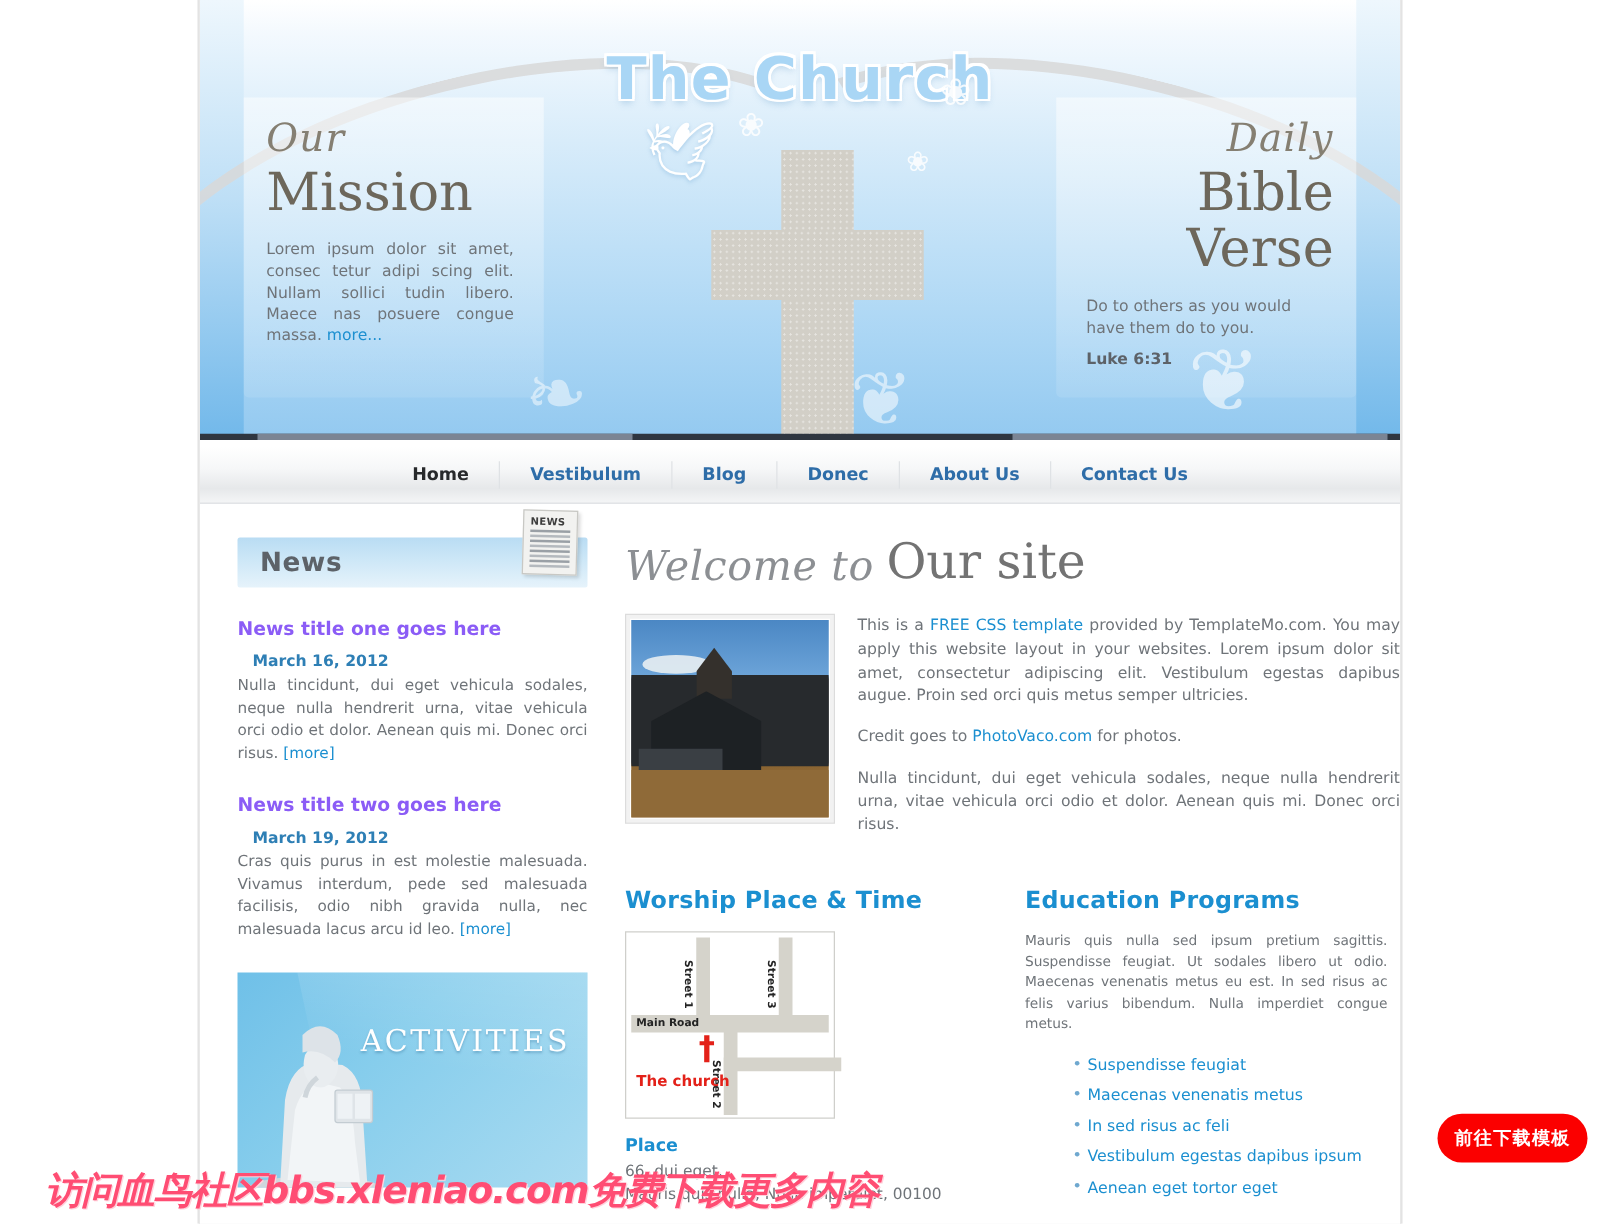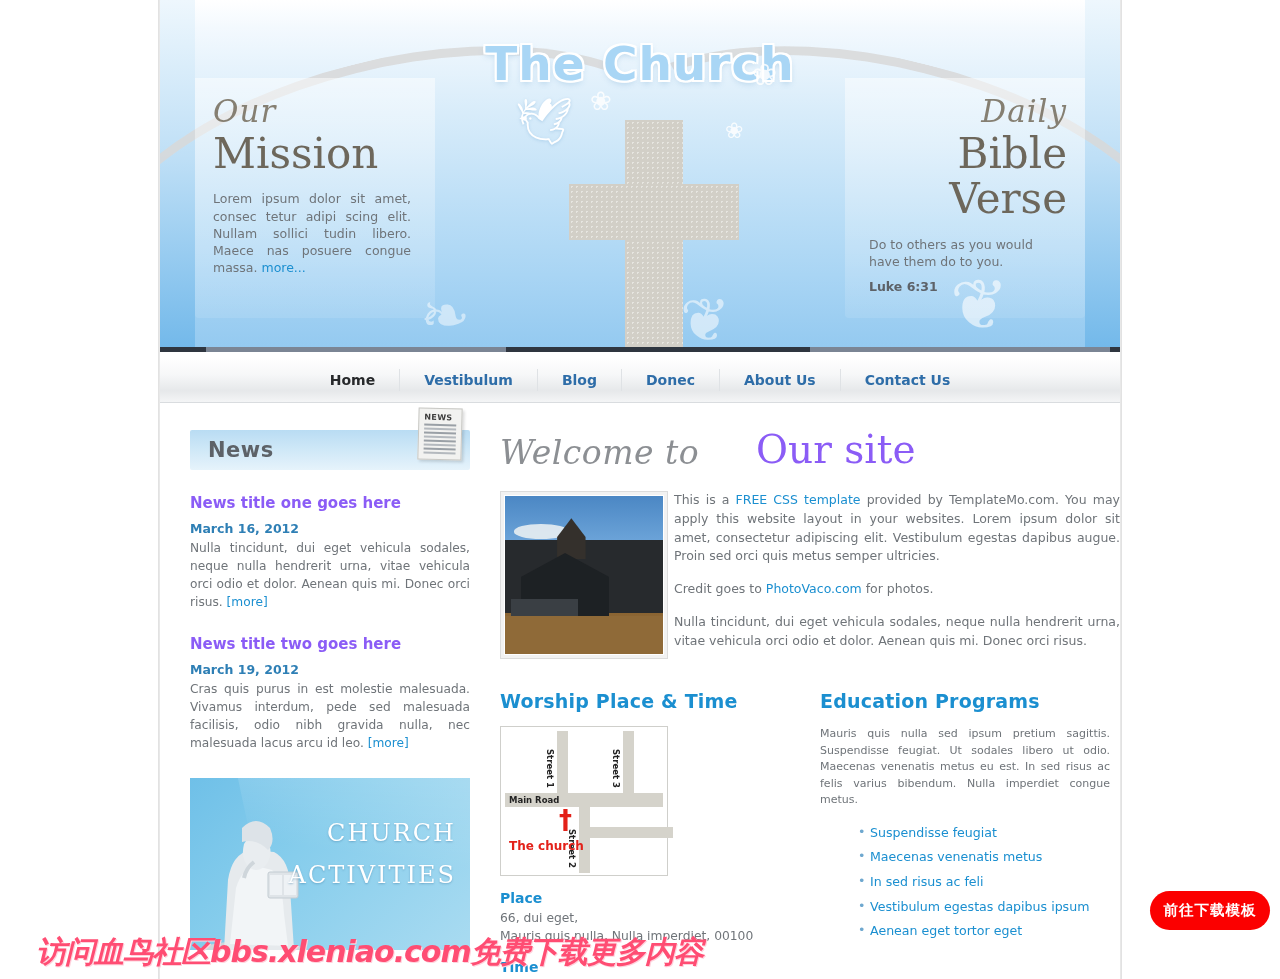--- a/index.html
+++ b/index.html
@@ -134,21 +134,21 @@
     background:#f2f2f0; border:1px solid #c8c8c4;
     box-shadow:2px 2px 3px rgba(0,0,0,.14);
     transform:rotate(1.5deg); padding:4px 5px; overflow:hidden;
   }
   .news-icon .t { font-size:8px; font-weight:bold; color:#3d3d3d; letter-spacing:.3px; }
   .news-icon .l { height:2px; background:#9aa0a6; margin-top:2px; }
   .news-icon .l:nth-child(odd) { background:#b4b9be; }
 
   .news-item { margin-top:24px; }
   .news-item h3 { margin:0; font-size:15px; font-weight:bold; color:#8b5cf6; }
-  .news-date { margin:9px 0 2px; font-size:12.5px; font-weight:bold; color:#2e7fb5; }
+  .news-date { margin:9px 12px 2px; font-size:12.5px; font-weight:bold; color:#2e7fb5; }
   .news-item p { margin:3px 0 0; font-size:12.2px; line-height:1.48; color:#6f7479; text-align:justify; }
   .news-item p a, .inline-link { color:#1b8fd0; text-decoration:none; }
 
   .activities {
     position:relative; margin-top:26px; width:280px; height:172px; overflow:hidden;
     background:linear-gradient(135deg,#6fc0e8 0%,#86cdec 40%,#a9dbf1 100%);
   }
   .activities .statue {
     position:absolute; left:4px; bottom:-6px; width:120px; height:172px;
   }
@@ -164,24 +164,24 @@
     text-shadow:0 1px 2px rgba(60,120,160,.45);
   }
 
   .welcome { display:flex; align-items:flex-end; gap:10px; }
   .welcome .w1 {
     font-family:"DejaVu Serif","Liberation Serif",serif; font-style:italic;
     font-size:33px; color:#8c8f93; letter-spacing:.5px; line-height:1;
   }
   .welcome .w2 {
     font-family:"DejaVu Serif","Liberation Serif",serif;
-    font-size:39px; color:#8b5cf6; line-height:1;margin-left:47px;
-  }
-
-  .intro { display:flex; gap:6px; margin-top:22px; }
+    font-size:39px; color:#737373; line-height:1;
+  }
+
+  .intro { display:flex; gap:18px; margin-top:22px; }
   .photo {
     width:168px; height:168px; flex:none; padding:4px; background:#fff;
     border:1px solid #dcdcdc; box-shadow:0 0 0 3px #f2f2f2 inset;
   }
   .photo .img {
     width:100%; height:100%; position:relative; overflow:hidden;
     background:linear-gradient(180deg,#4b87c4 0%,#6ba3d8 28%,#2b2f33 30%,#232629 72%,#8a6432 74%,#9c7440 100%);
   }
   .photo .hill { position:absolute; left:0; bottom:26%; width:100%; height:46%; background:#272a2d; }
   .photo .cloud { position:absolute; left:6%; top:18%; width:34%; height:9%; background:#e8eef2; border-radius:50%; opacity:.9; }
@@ -335,21 +335,20 @@
             <path d="M30 166 L34 96 Q38 70 56 66 L80 68 Q96 76 96 104 L100 166 Z" fill="#e6eaed"></path>
             <path d="M36 160 L42 104 Q48 84 62 82 L78 86 Q88 96 90 130 L94 162 Z" fill="#f2f5f7"></path>
             <rect x="74" y="88" width="30" height="26" rx="2" fill="#dfe4e8" stroke="#c3ccd2"></rect>
             <rect x="76" y="91" width="12" height="20" fill="#eef2f5"></rect>
             <rect x="90" y="91" width="12" height="20" fill="#eef2f5"></rect>
             <path d="M50 60 q10 -18 22 -4 q8 10 2 22 q-8 12 -18 6 q-10 -8 -6 -24 Z" fill="#e9edf0"></path>
             <path d="M48 44 q14 -14 28 0 q6 14 -2 22 q-12 -12 -26 -8 Z" fill="#dde3e8"></path>
             <path d="M60 78 q-8 6 -10 16" stroke="#cfd6db" stroke-width="4" fill="none"></path>
           </svg>
           <div class="txt">
-            <div>CHURCH</div>
             <div>ACTIVITIES</div>
           </div>
         </div>
       </div>
 
       <div class="col-right">
         <div class="welcome">
           <span class="w1">Welcome to</span>
           <span class="w2">Our site</span>
         </div>

